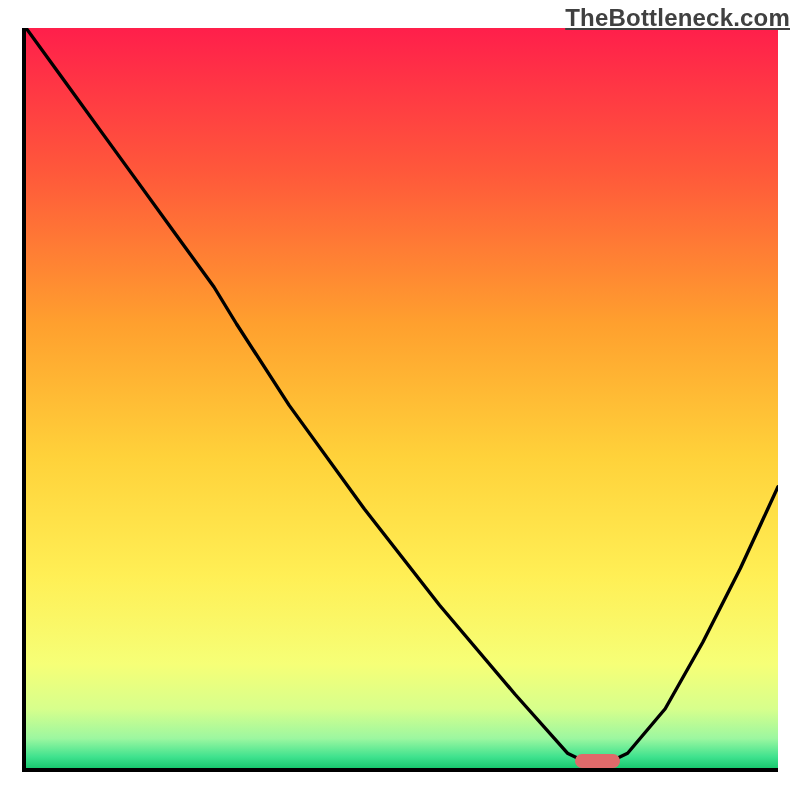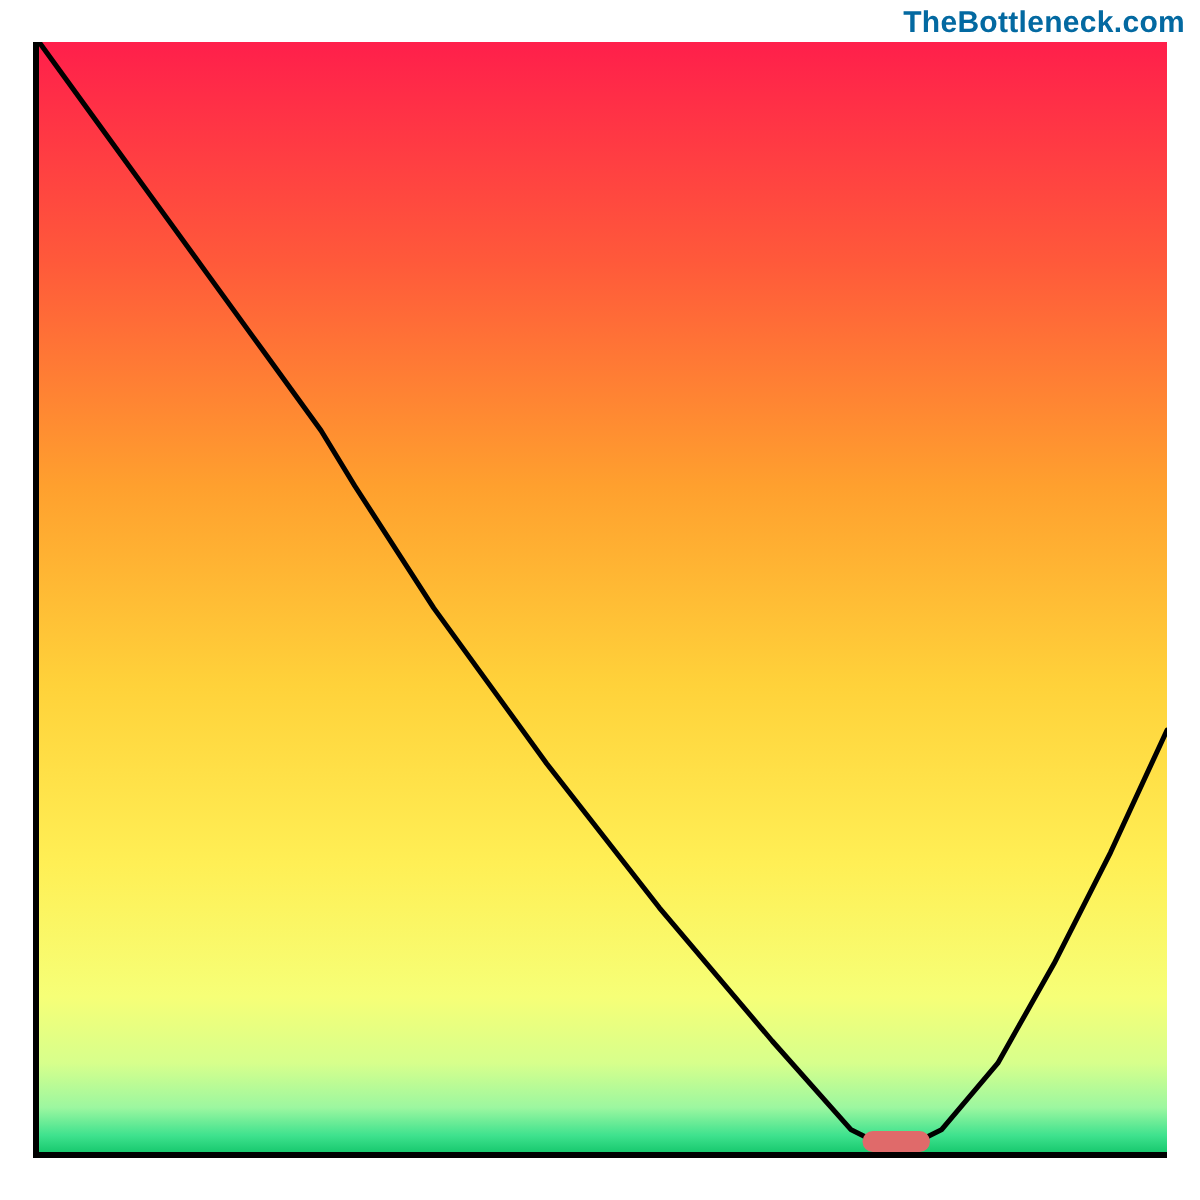--- a/index.html
+++ b/index.html
@@ -12,25 +12,26 @@
   }
   .container {
     position: relative;
     width: 800px;
     height: 800px;
   }
   .watermark {
     position: absolute;
     top: 4px;
     right: 10px;
-    font-size: 20px;
+    font-size: 24px;
     font-weight: 600;
-    color: #0369a1;
+    color: #404040;
     letter-spacing: 0.2px;
     z-index: 5;
+    text-decoration: underline;
   }
   .plot-frame {
     position: absolute;
     left: 22px;
     top: 28px;
     width: 756px;
     height: 744px;
     border-left: 4px solid #000;
     border-bottom: 4px solid #000;
     box-sizing: border-box;

